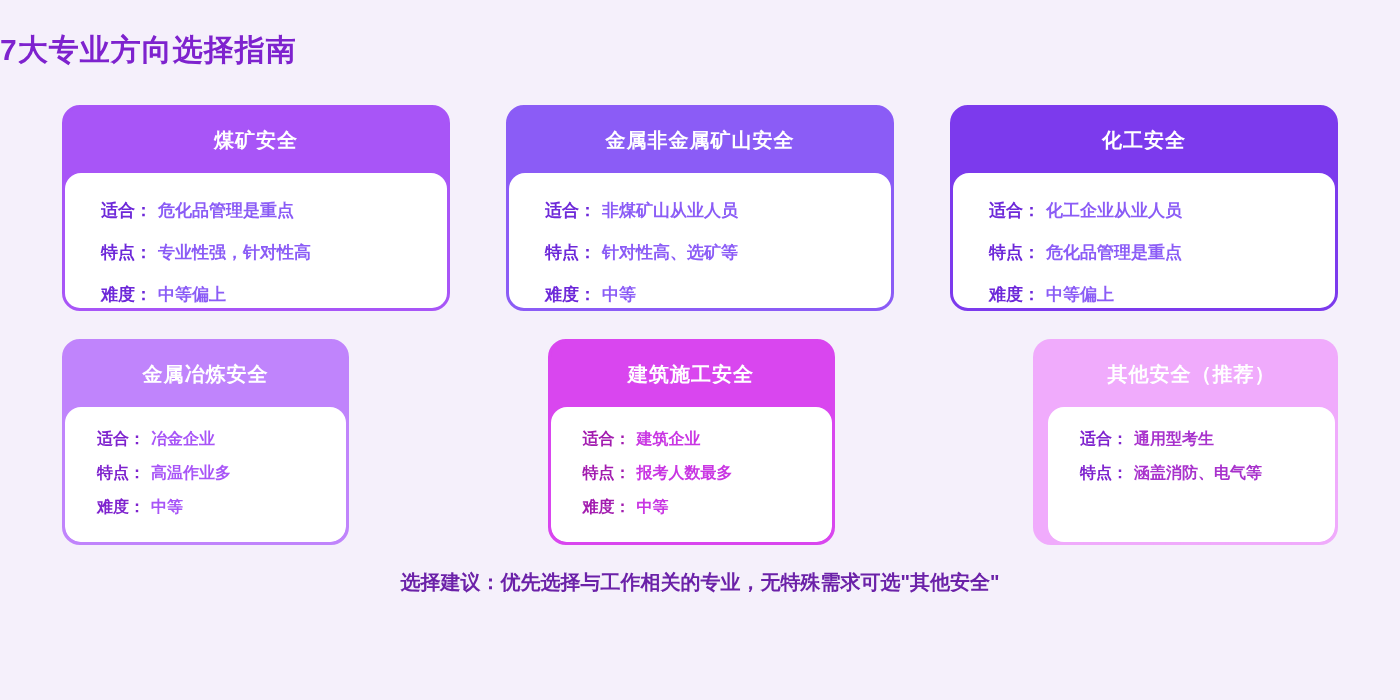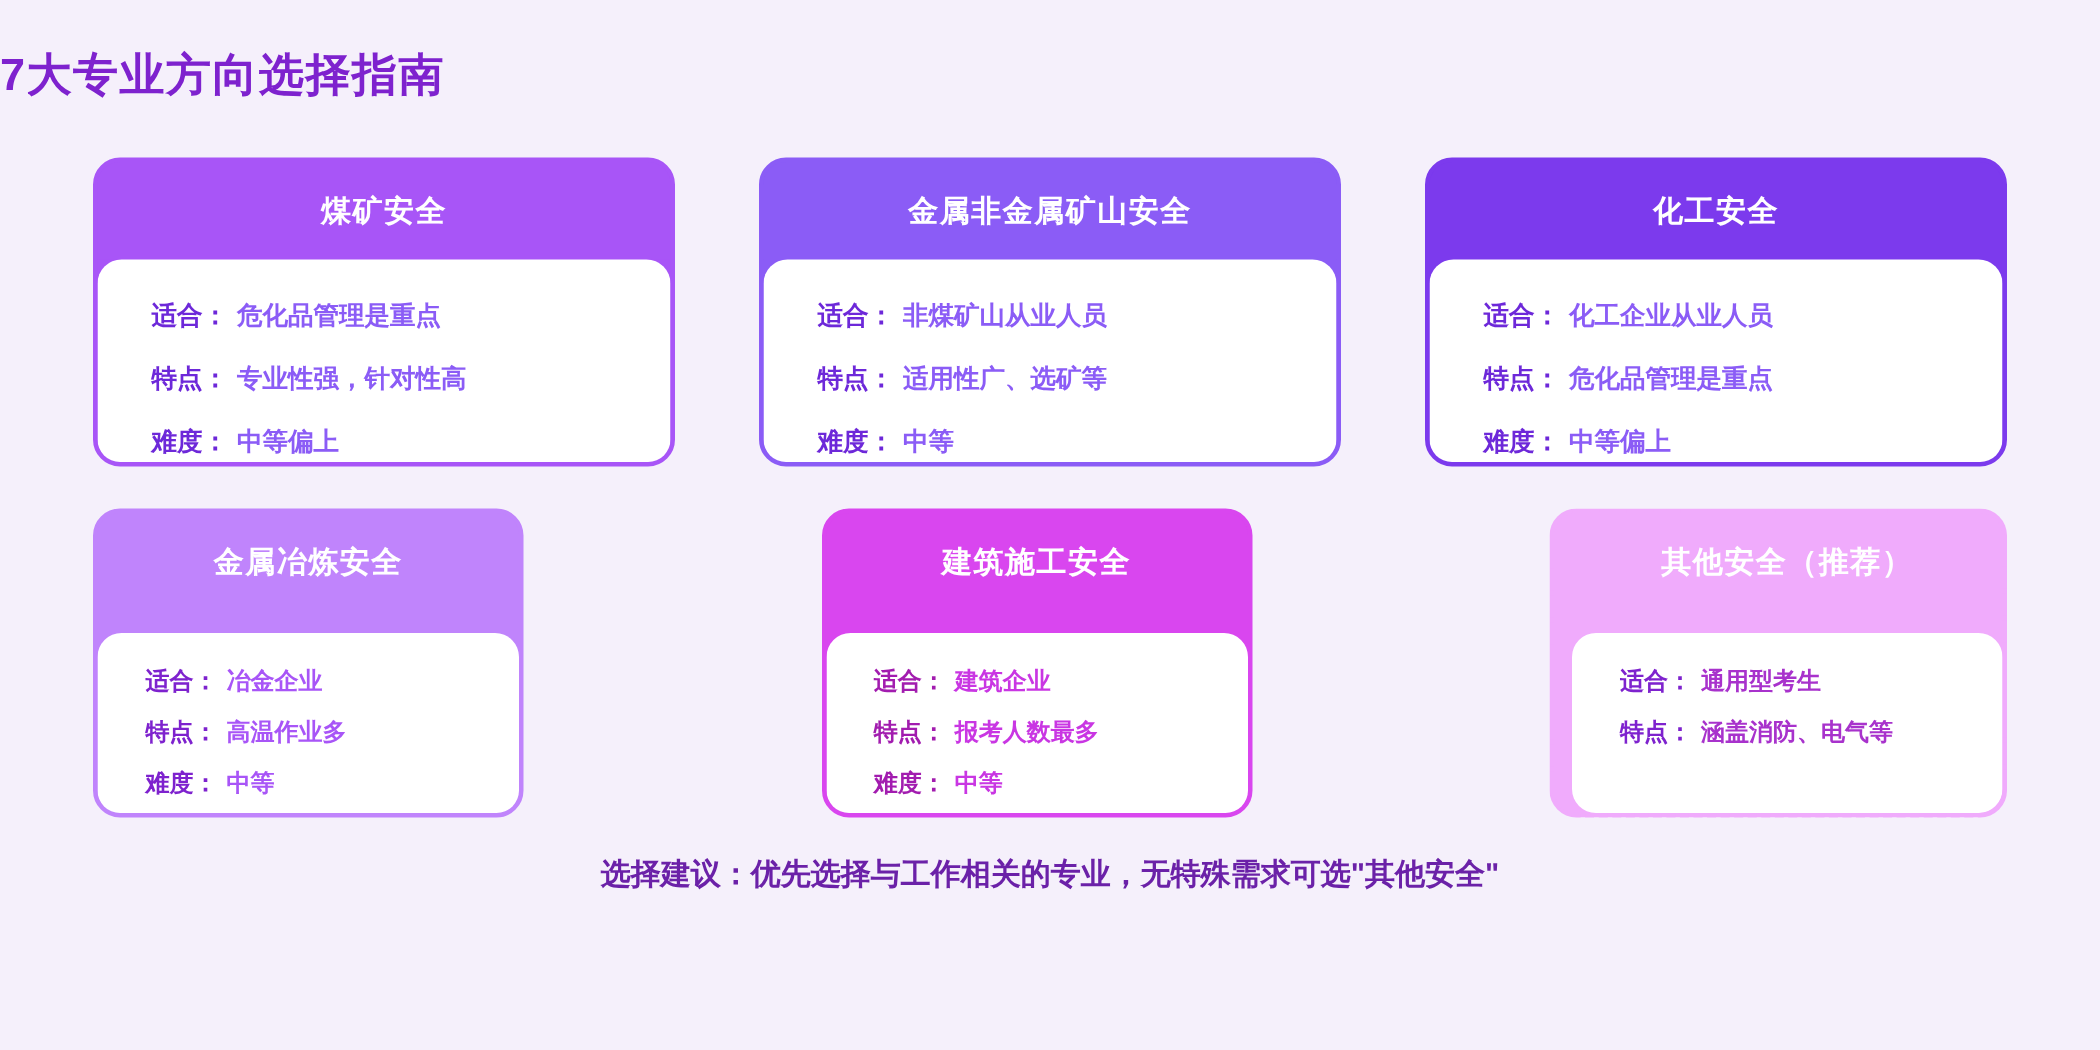--- a/index.html
+++ b/index.html
@@ -27,21 +27,21 @@
   .card {
     height: 206px;
     border: 3px var(--bstyle, solid) var(--hdr, #a855f7);
     border-radius: 18px;
     background: var(--hdr, #a855f7);
     overflow: hidden;
     display: flex;
     flex-direction: column;
   }
   .row1 .card { width: 388px; }
-  .row2 .card { width: 287px; gap: 15px; }
+  .row2 .card { width: 287px; }
   .row2 .card.wide { width: 305px; padding-left: 12px; }
   .card-header {
     height: 65px;
     flex: 0 0 65px;
     display: flex;
     align-items: center;
     justify-content: center;
     background: var(--hdr, #a855f7);
     color: #ffffff;
     font-size: 20px;
@@ -93,21 +93,21 @@
 
   <div class="card" style="--hdr: #8b5cf6; --lbl: #6d28d9; --val: #8b5cf6; --bstyle: solid;">
     <div class="card-header">
       <span>金属非金属矿山安全</span>
     </div>
     <div class="card-body">
       <div class="line">
         <span class="lbl">适合：</span><span class="val">非煤矿山从业人员</span>
       </div>
       <div class="line">
-        <span class="lbl">特点：</span><span class="val">适用性广、选矿等</span>
+        <span class="lbl">特点：</span><span class="val">针对性高、选矿等</span>
       </div>
       <div class="line">
         <span class="lbl">难度：</span><span class="val">中等</span>
       </div>
     </div>
   </div>
 
   <div class="card" style="--hdr: #7c3aed; --lbl: #6d28d9; --val: #8b5cf6; --bstyle: solid;">
     <div class="card-header">
       <span>化工安全</span>

